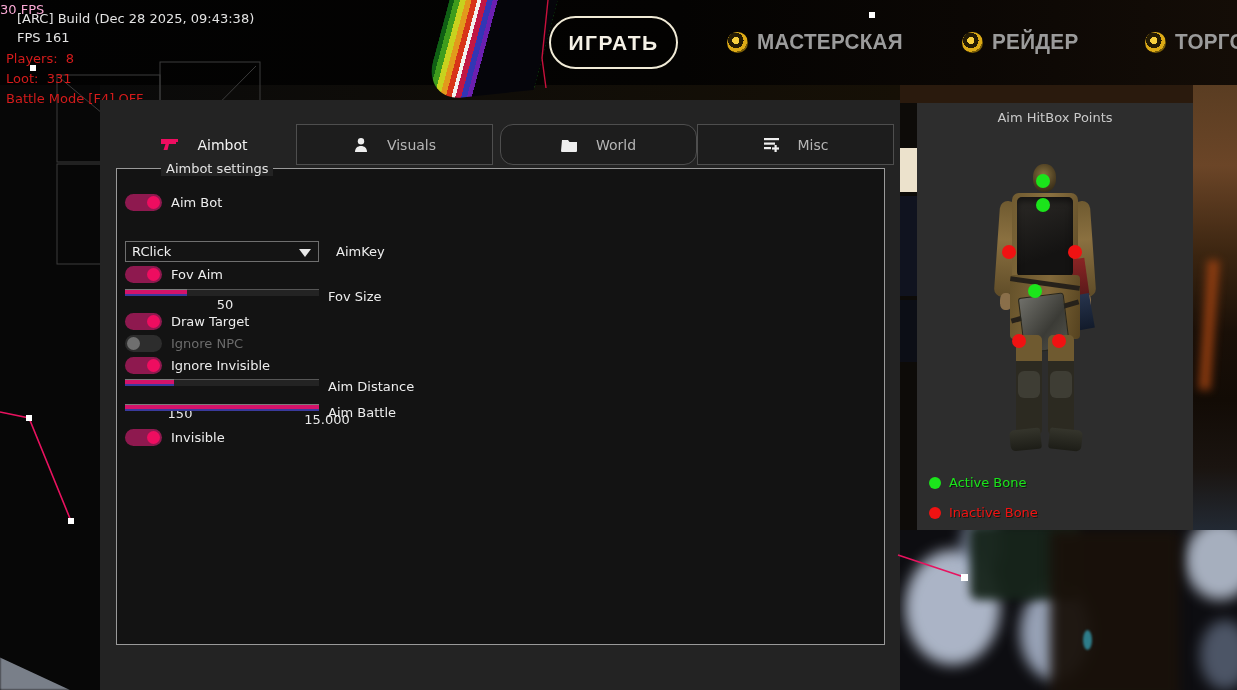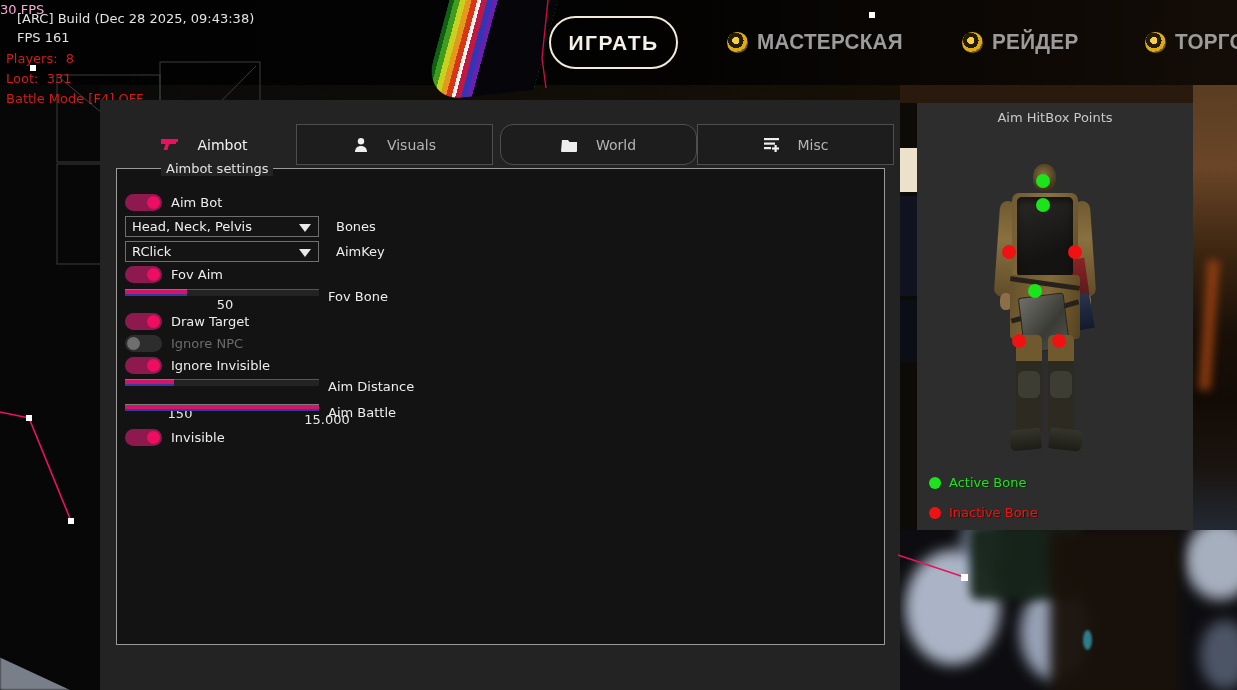--- a/index.html
+++ b/index.html
@@ -254,27 +254,20 @@
   <div id="settings-box">
     <div id="settings-legend">Aimbot settings</div>
 
     <div class="ctl" id="row-aimbot">
       <div class="toggle on">
           <div class="knob"></div>
         </div>
       <div class="lbl tgl-lbl">Aim Bot</div>
     </div>
 
-    <div class="ctl" id="row-bones">
-      <div class="dropdown">
-        <span class="dd-value">Head, Neck, Pelvis</span>
-        <span class="dd-arrow"></span>
-      </div>
-      <div class="lbl dd-lbl">Bones</div>
-    </div>
 
     <div class="ctl" id="row-aimkey">
       <div class="dropdown">
         <span class="dd-value">RClick</span>
         <span class="dd-arrow"></span>
       </div>
       <div class="lbl dd-lbl">AimKey</div>
     </div>
 
     <div class="ctl" id="row-fovaim">
@@ -282,21 +275,21 @@
           <div class="knob"></div>
         </div>
       <div class="lbl tgl-lbl">Fov Aim</div>
     </div>
 
     <div class="ctl" id="row-fovsize">
       <div class="slider">
         <div class="fill" style="width: 32%;"></div>
       </div>
       <div class="sl-val" id="v-fov">50</div>
-      <div class="lbl sl-lbl">Fov Bone</div>
+      <div class="lbl sl-lbl">Fov Size</div>
     </div>
 
     <div class="ctl" id="row-drawtarget">
       <div class="toggle on">
           <div class="knob"></div>
         </div>
       <div class="lbl tgl-lbl">Draw Target</div>
     </div>
 
     <div class="ctl" id="row-ignorenpc">

